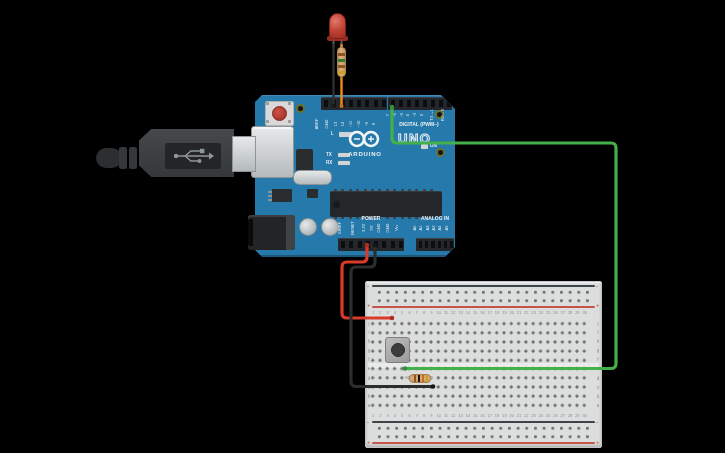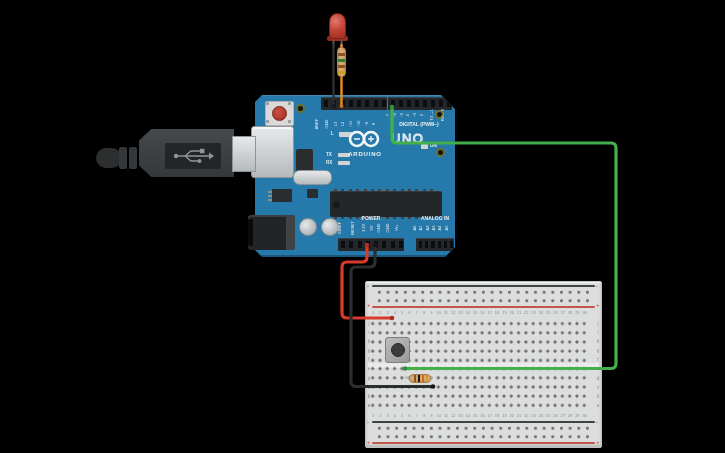--- a/index.html
+++ b/index.html
@@ -209,21 +209,21 @@
     <div class="abs ledbar" style="left:83px;top:66px;width:12px;height:4px;"></div>
 
     <svg class="abs" style="left:90px;top:33px;" width="38" height="24" viewBox="0 0 38 24">
       <circle cx="12" cy="11" r="7" fill="none" stroke="#f2f6f7" stroke-width="2.6"></circle>
       <circle cx="26" cy="11" r="7" fill="none" stroke="#f2f6f7" stroke-width="2.6"></circle>
       <line x1="9" y1="11" x2="15" y2="11" stroke="#f2f6f7" stroke-width="1.3"></line>
       <line x1="23" y1="11" x2="29" y2="11" stroke="#f2f6f7" stroke-width="1.3"></line>
       <line x1="26" y1="8" x2="26" y2="14" stroke="#f2f6f7" stroke-width="1.3"></line>
     </svg>
     <div class="abs silk" style="left:88px;top:56px;width:44px;font-size:6px;text-align:center;letter-spacing:0.8px;">ARDUINO</div>
-    <div class="abs" style="left:136px;top:36px;font-size:13px;font-weight:normal;letter-spacing:1.5px;color:transparent;-webkit-text-stroke:1px #e8eef0;">UNO</div>
+    <div class="abs" style="left:136px;top:36px;font-size:13px;font-weight:bold;letter-spacing:1.5px;color:transparent;padding-left:7px;-webkit-text-stroke:1px #e8eef0;">UNO</div>
 
     <div class="abs ledbar" style="left:166px;top:49px;width:7px;height:5px;"></div>
     <span class="abs silk" style="left:175px;top:48px;font-size:4.5px;">ON</span>
 
     <div class="abs" style="left:41px;top:54px;width:17px;height:23px;background:#2a2d2f;border-radius:2px;"></div>
     <div class="abs silver" style="left:38px;top:75px;width:37px;height:13px;border-radius:6.5px;"></div>
     <div class="abs" style="left:13px;top:96px;width:4px;height:2px;background:#8b9093;"></div>
     <div class="abs" style="left:13px;top:100px;width:4px;height:2px;background:#8b9093;"></div>
     <div class="abs" style="left:13px;top:104px;width:4px;height:2px;background:#8b9093;"></div>
     <div class="abs" style="left:17px;top:94px;width:20px;height:13px;background:#2a2d2f;border-radius:1px;"></div>

